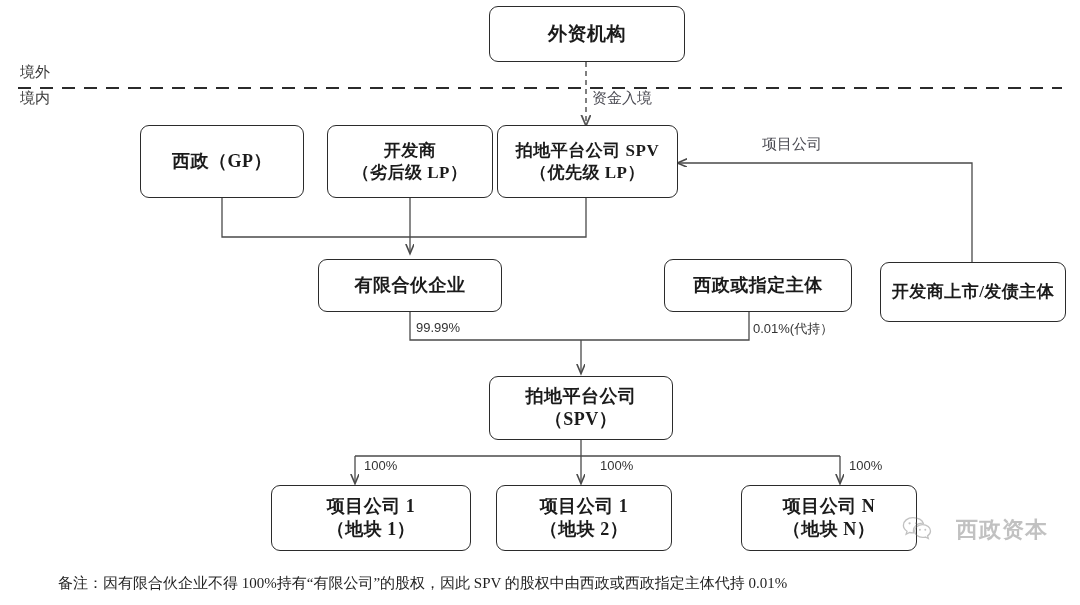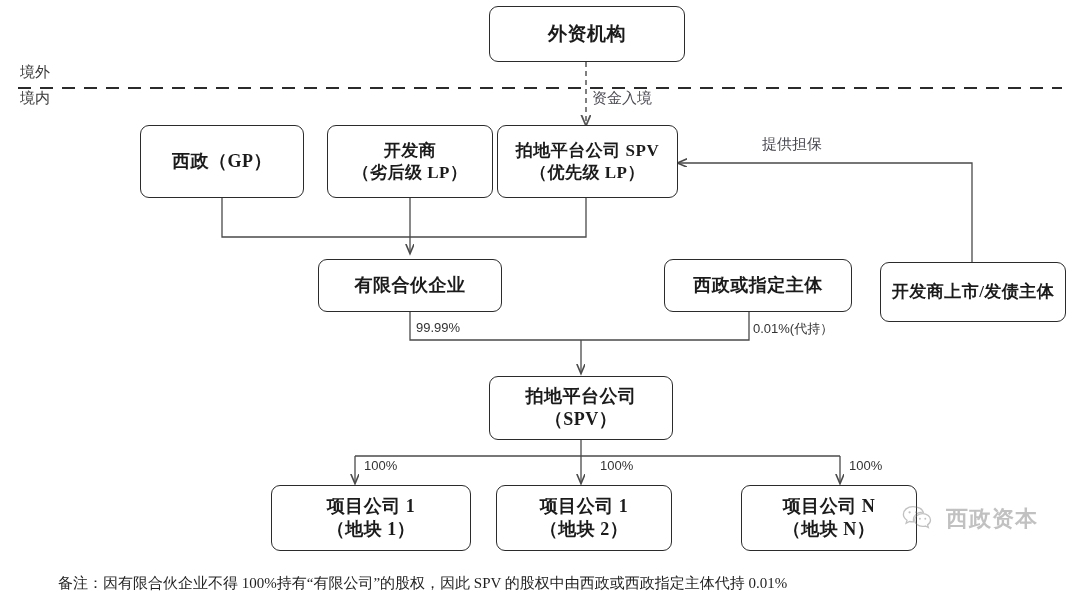--- a/index.html
+++ b/index.html
@@ -62,22 +62,22 @@
     position:absolute;
     left:58px;top:574px;
     font-size:15px;
     font-family:"Liberation Serif","DejaVu Serif",serif;
     color:#1f1f1f;
     white-space:nowrap;
     z-index:3;
   }
   #watermark{
     position:absolute;
-    left:902px;top:504px;
-    display:flex;align-items:center;gap:14px;
+    left:902px;top:515px;
+    display:flex;align-items:center;gap:24px;
     opacity:.42;
     z-index:4;
   }
   #watermark .wm-text{
     font-family:"Liberation Serif","DejaVu Serif",serif;
     font-size:22px;font-weight:bold;color:#6d6d6d;
     letter-spacing:1px;white-space:nowrap;
   }
 </style>
 </head>
@@ -165,21 +165,21 @@
   <div class="node" style="left:741px;top:485px;width:176px;height:66px;font-size:18px;">
     <span class="l1">项目公司 N</span>
     <span class="l2">（地块 N）</span>
   </div>
 
   <div class="zone-label" style="left:20px;top:63px;">境外</div>
   <div class="zone-label" style="left:20px;top:89px;">境内</div>
 
   <div class="cn-label" style="left:592px;top:89px;">资金入境</div>
 
-  <div class="cn-label" style="left:762px;top:135px;">提供担保</div>
+  <div class="cn-label" style="left:762px;top:135px;">项目公司</div>
 
   <div class="edge-label" style="left:416px;top:320px;">99.99%</div>
 
   <div class="edge-label" style="left:753px;top:320px;">0.01%(代持）</div>
 
   <div class="edge-label" style="left:364px;top:458px;">100%</div>
   <div class="edge-label" style="left:600px;top:458px;">100%</div>
   <div class="edge-label" style="left:849px;top:458px;">100%</div>
 
   <div id="footnote">备注：因有限合伙企业不得 100%持有“有限公司”的股权，因此 SPV 的股权中由西政或西政指定主体代持 0.01%</div>

